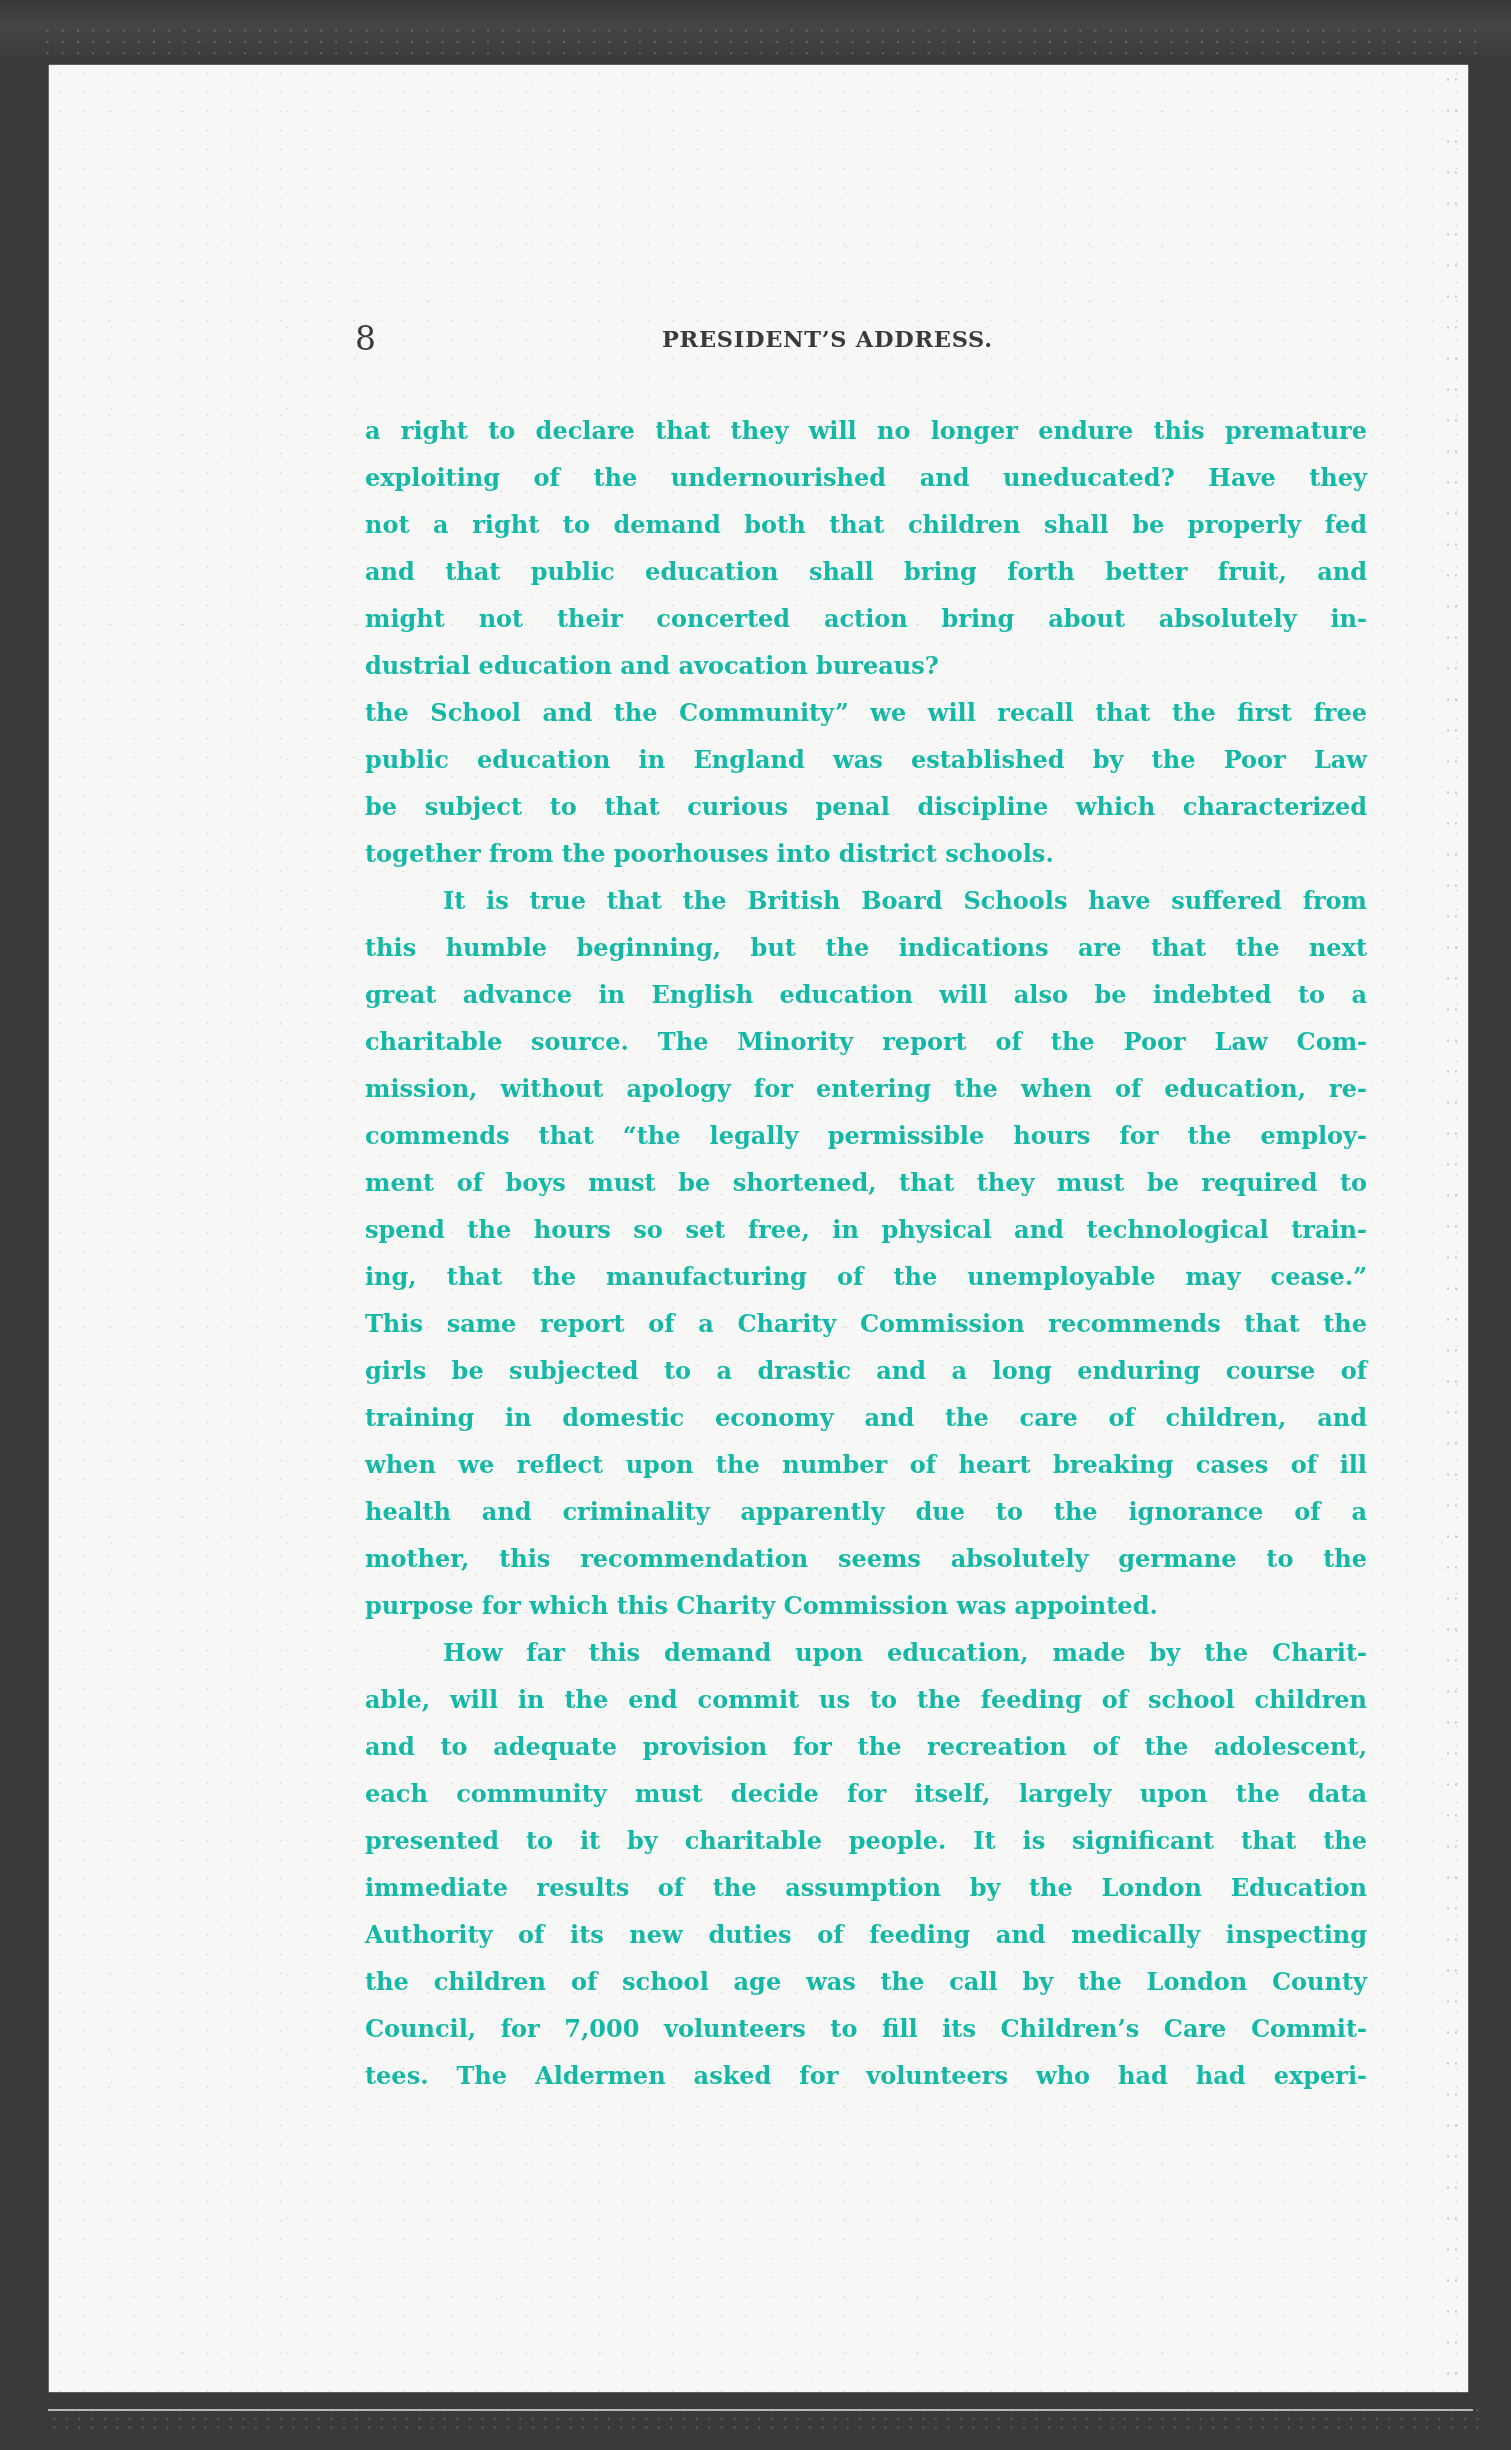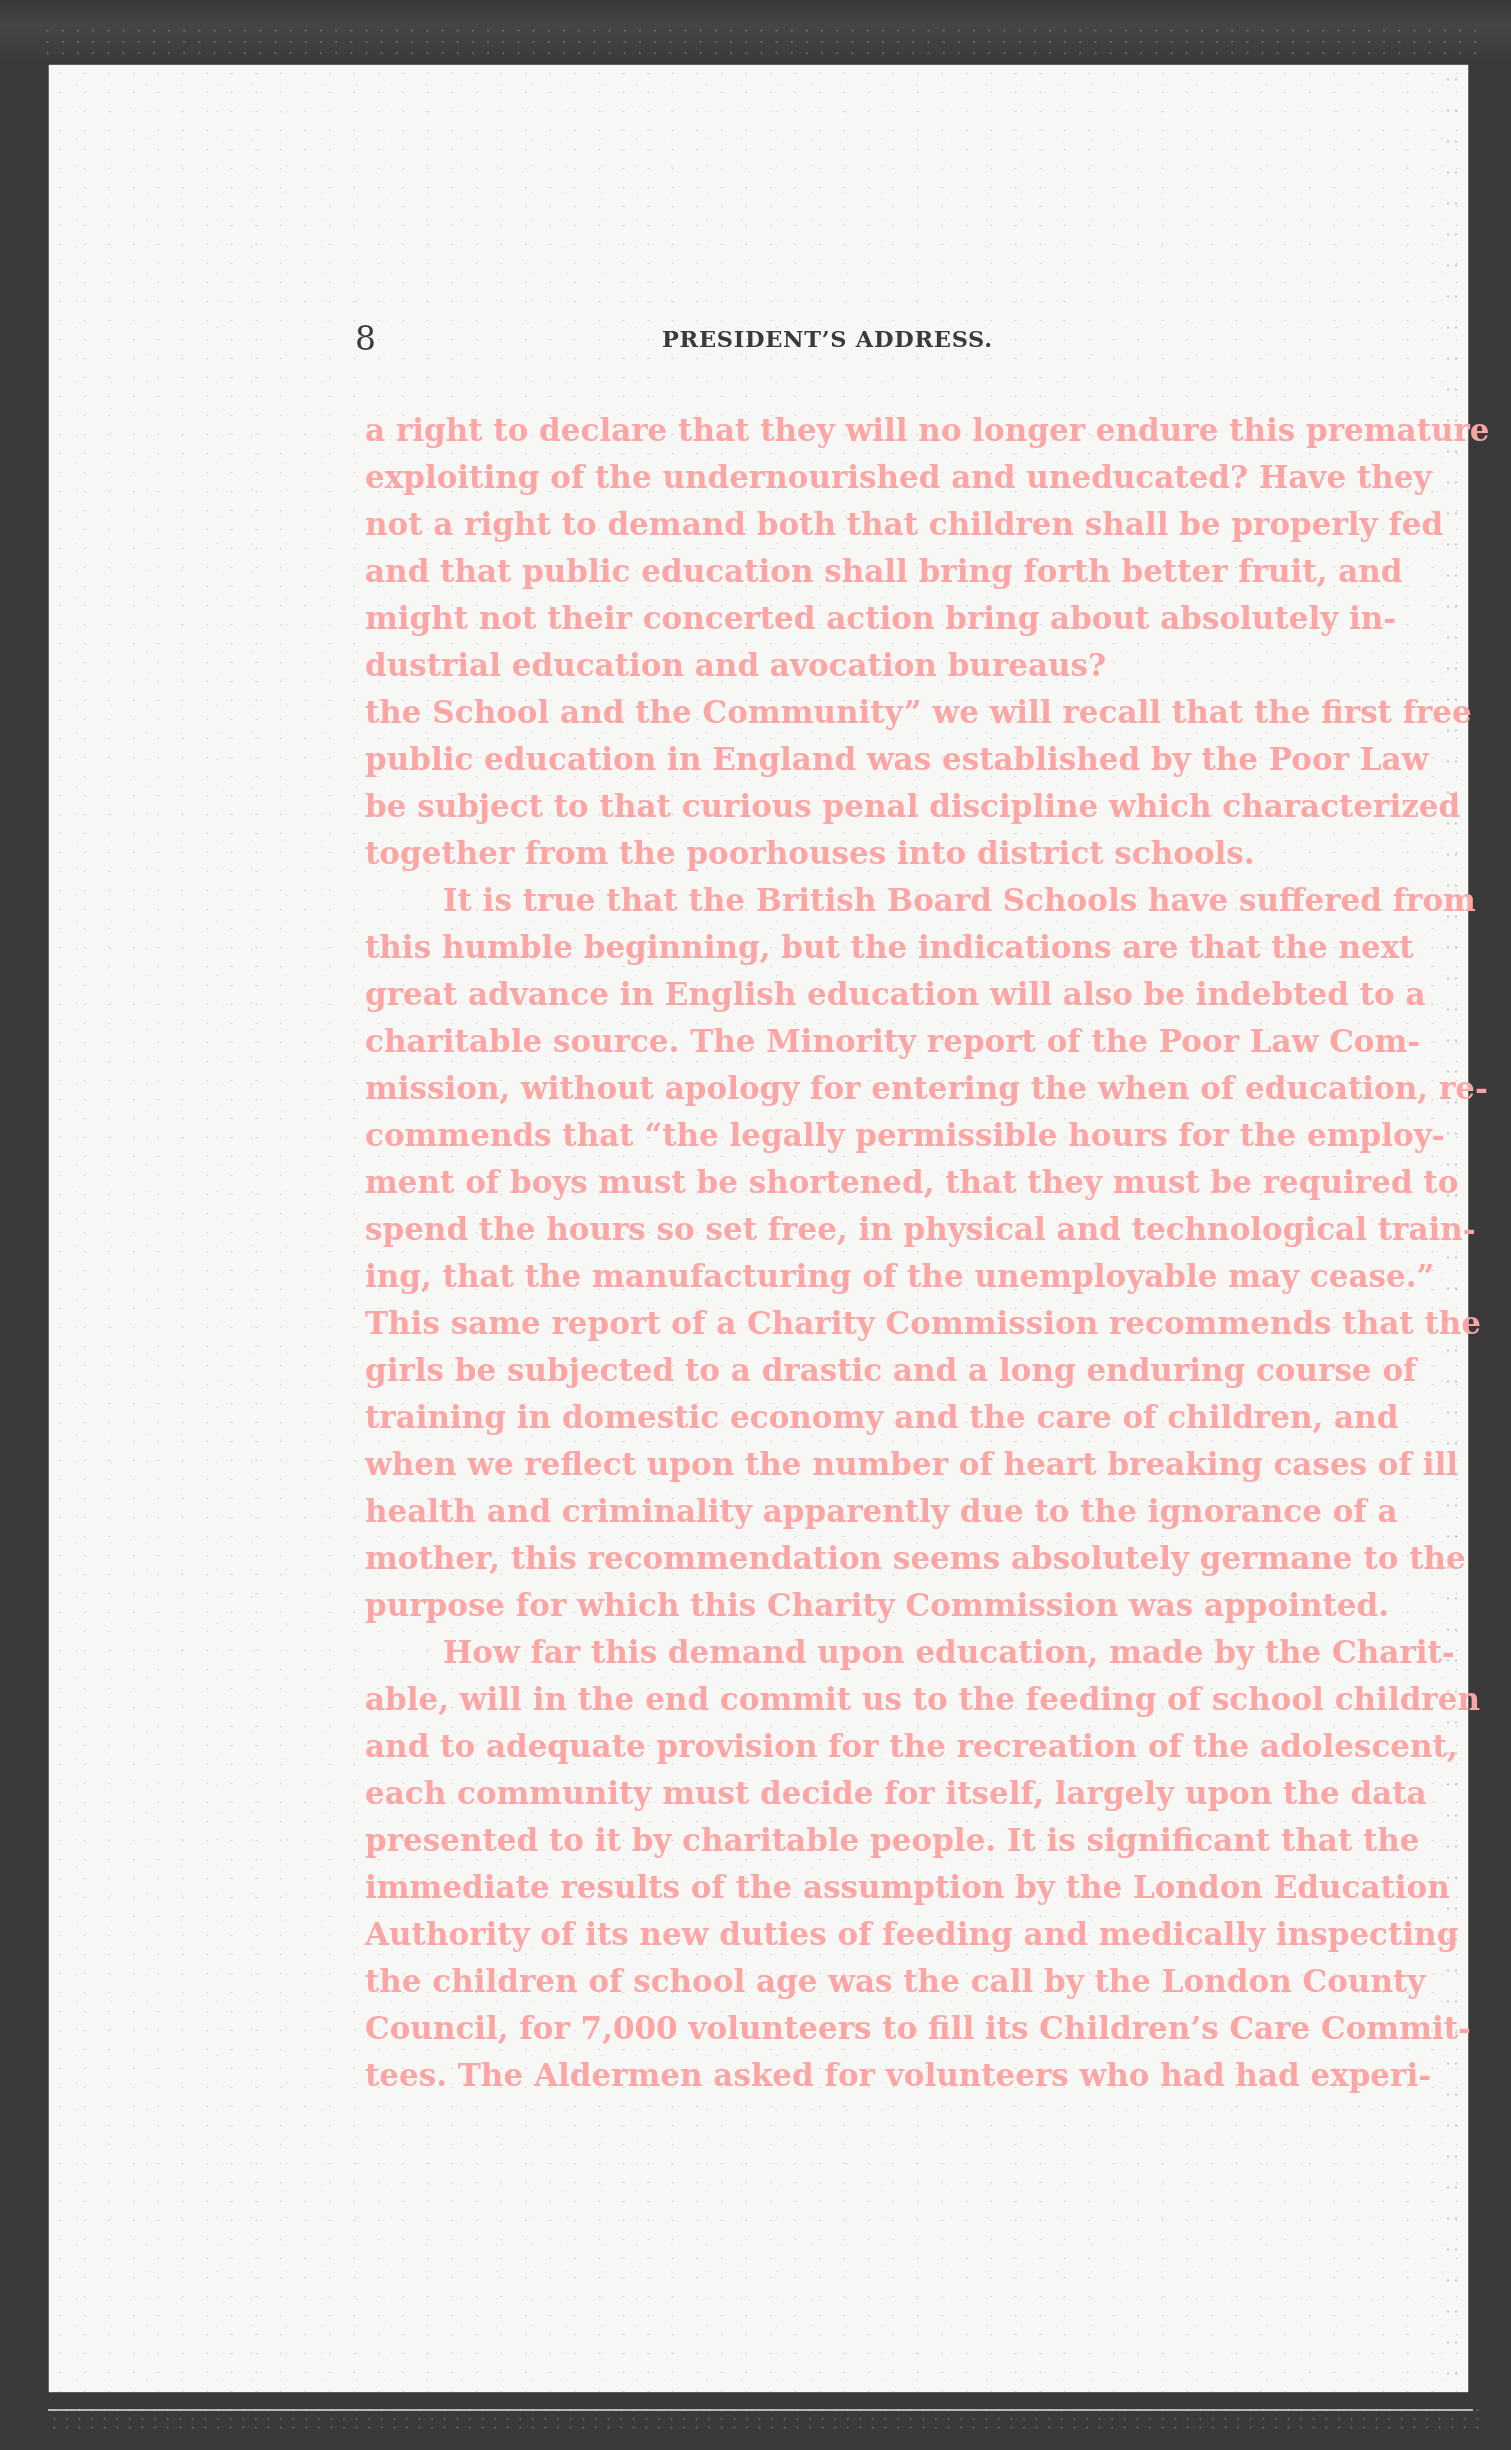--- a/index.html
+++ b/index.html
@@ -100,22 +100,22 @@
       letter-spacing: 0.7px;
       font-weight: bold;
       font-variant: small-caps;
       text-transform: uppercase;
     }
     .body-text {
       position: absolute;
       left: 365px;
       top: 407px;
       width: 1002px;
-      color: #fca5a5;
-      font-size: 31px;
+      color: #14b8a6;
+      font-size: 24px;
       line-height: 47px;
       font-weight: bold;
     }
     .line {
       display: block;
       white-space: nowrap;
       text-align: justify;
       text-align-last: justify;
       height: 47px;
     }

